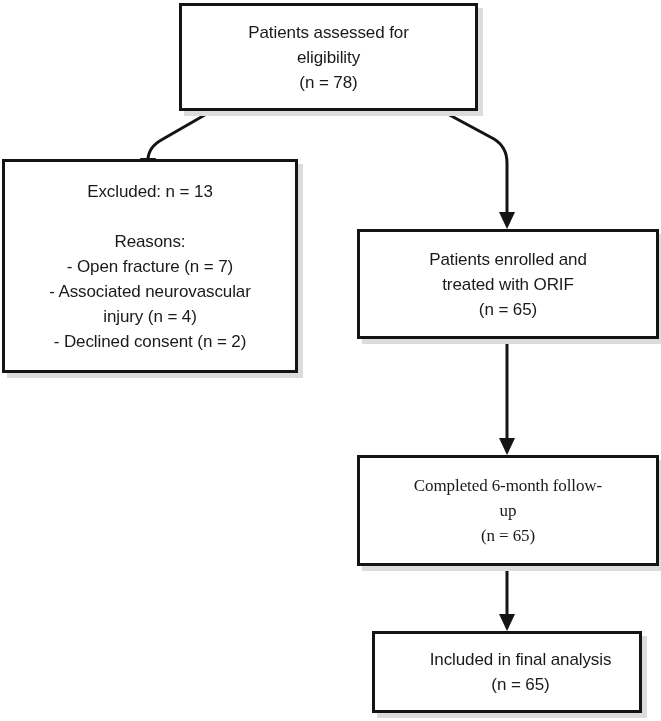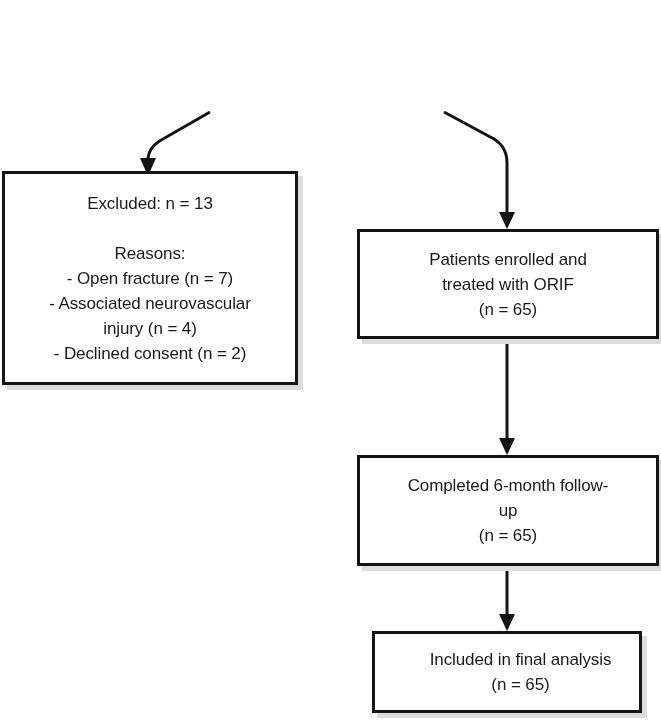--- a/index.html
+++ b/index.html
@@ -69,38 +69,43 @@
     <g>
       <path class="edge" d="M 507 340 L 507 440"></path>
       <polygon class="head" points="499,438 515,438 507,455"></polygon>
     </g>
     <g>
       <path class="edge" d="M 507 567 L 507 616"></path>
       <polygon class="head" points="499,614 515,614 507,631"></polygon>
     </g>
   </svg>
 
+  <div class="node" style="left:179px; top:3px; width:299px; height:108px;">
+    <div class="node-text">Patients assessed for
+eligibility
+(n = 78)</div>
+  </div>
 
-  <div class="node" style="left:2px; top:171px; width:296px; height:214px;">
+  <div class="node" style="left:2px; top:159px; width:296px; height:214px;">
     <div class="node-text">Excluded: n = 13
 
 Reasons:
 - Open fracture (n = 7)
 - Associated neurovascular
 injury (n = 4)
 - Declined consent (n = 2)</div>
   </div>
 
   <div class="node" style="left:357px; top:229px; width:302px; height:110px;">
     <div class="node-text">Patients enrolled and
 treated with ORIF
 (n = 65)</div>
   </div>
 
-  <div class="node" style="left:357px; top:455px; width:302px; height:111px;">
+  <div class="node" style="left:357px; top:455px; width:302px; height:111px;font-family:Liberation Serif, serif;">
     <div class="node-text">Completed 6-month follow-
 up
 (n = 65)</div>
   </div>
 
   <div class="node" style="left:372px; top:631px; width:270px; height:82px;padding-left:27px;">
     <div class="node-text">Included in final analysis
 (n = 65)</div>
   </div>
 

